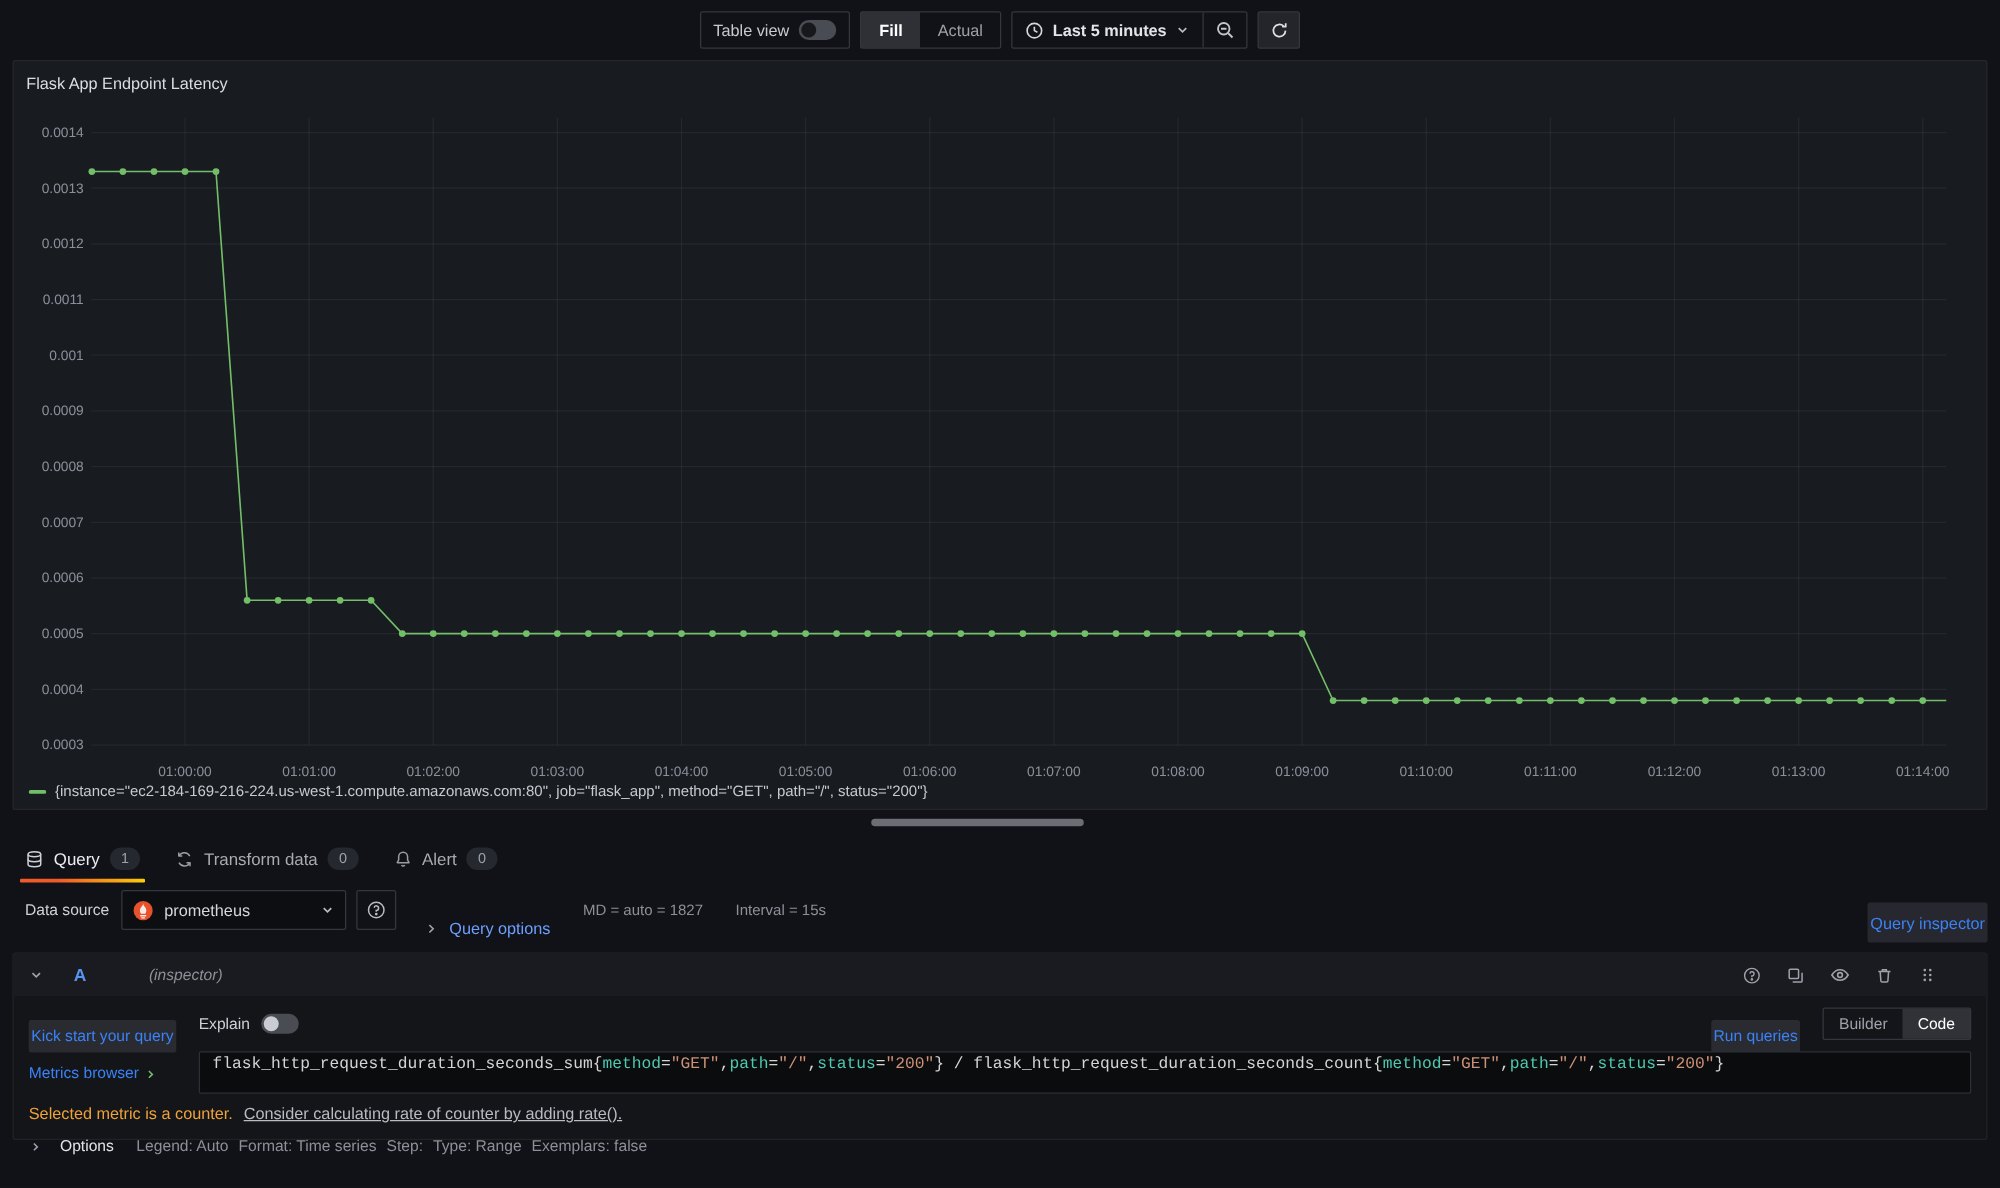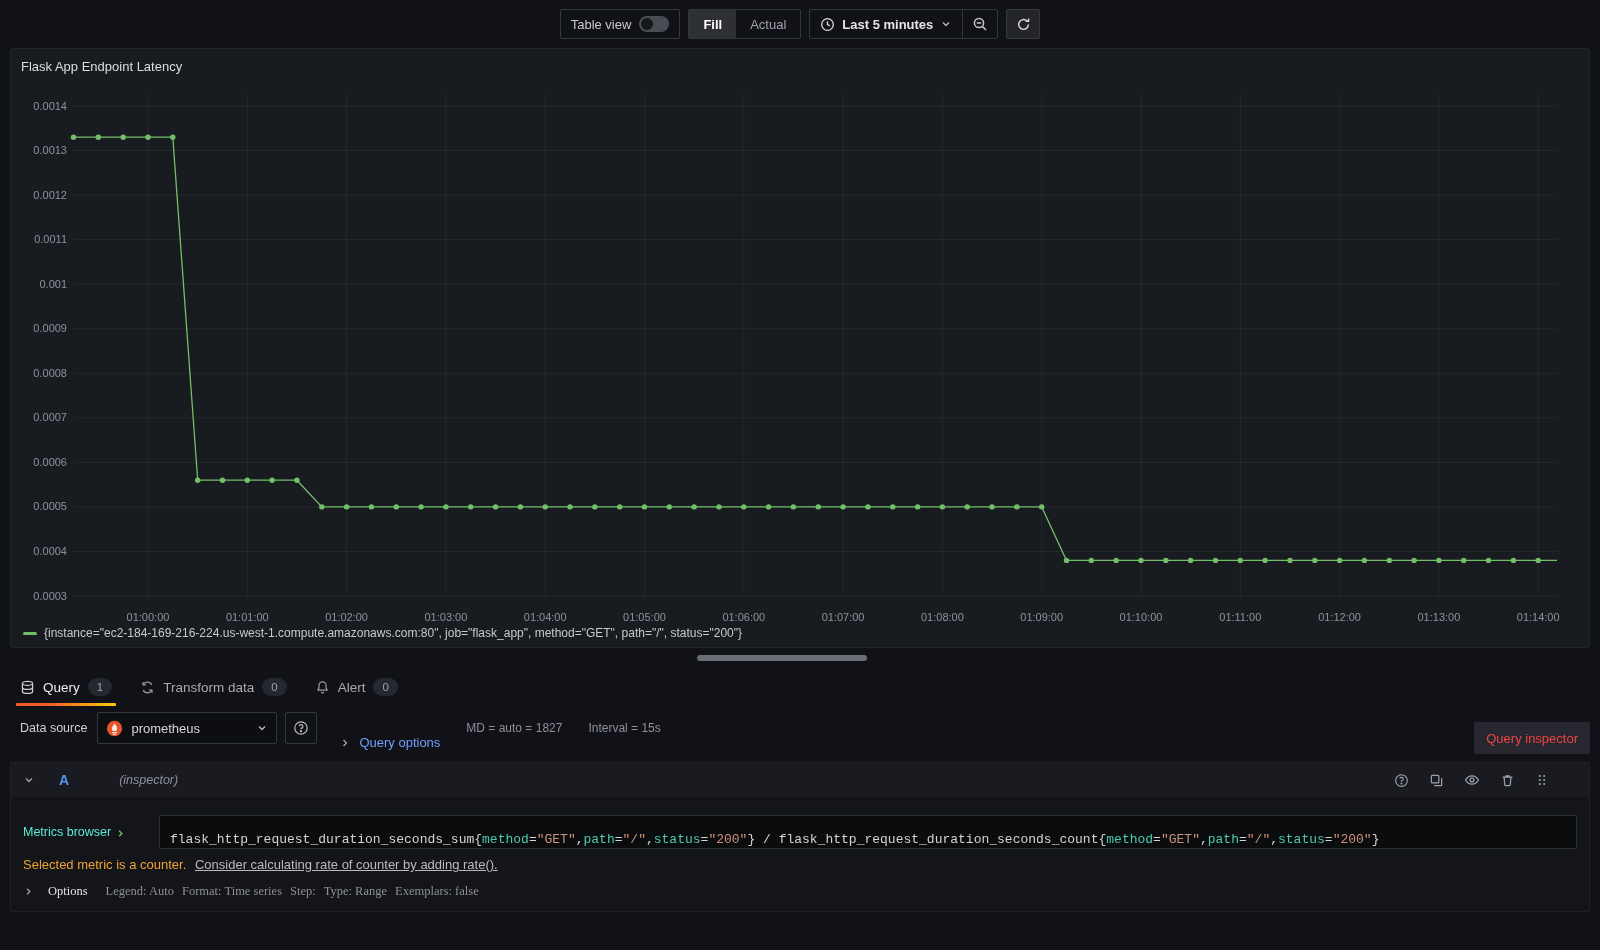--- a/index.html
+++ b/index.html
@@ -62,52 +62,52 @@
   .ds-label { font-size:12.5px; color:#cfd0d7; margin-right:2px; padding-left:10px; }
   .ds-select { width:180px; height:32px; background:#0d0e12; border:1px solid #34373e; border-radius:2px;
     display:flex; align-items:center; gap:8px; padding:0 8px; cursor:pointer; }
   .ds-select .name { flex:1; font-size:13px; color:#d5d6dc; }
   .sq-btn { width:32px; height:32px; border:1px solid #34373e; border-radius:2px;
     display:flex; align-items:center; justify-content:center; color:#b9bac2; cursor:pointer; }
   .qo-toggle { display:flex; align-items:center; gap:8px; margin-left:14px; cursor:pointer;margin-top:29px; }
   .qo-toggle .qo-label { font-size:13px; font-weight:500; }
   .qo-stats { display:flex; gap:26px; margin-left:18px; font-size:12px; color:#8e8f99; }
   .spacer { flex:1; }
-  .btn-sec { background:rgba(204,204,220,0.12); color:#ef4444; font-size:13px; border-radius:2px;
-    display:flex; align-items:center; padding:0 12px; cursor:pointer;margin-top:20px; }
+  .btn-sec { background:rgba(204,204,220,0.12); color:#3b82f6; font-size:13px; border-radius:2px;
+    display:flex; align-items:center; padding:0 2px; cursor:pointer;margin-top:20px; }
   .qi-btn { height:32px; font-weight:500; margin-right:0; }
 
   
   .qcard { position:absolute; left:10px; top:762px; width:1580px; height:150px;
     background:#131519; border:1px solid #202227; border-radius:2px; }
   .qhead { height:34px; background:#191b21; display:flex; align-items:center; gap:10px; padding:0 12px; }
   .qhead .chev { color:#9fa1aa; display:flex; cursor:pointer; }
   .qref { font-size:14px; font-weight:bold; margin-left:14px; }
   .qhint { font-size:12.5px; font-style:italic; color:#8e8f99; margin-left:40px; }
   .qicons { margin-left:auto; display:flex; align-items:center; gap:20px; color:#9fa1aa; padding-right:28px; }
   .qicons > div { cursor:pointer; display:flex; }
   .qbody { padding:9px 12px 0 12px; }
   .qrow1 { display:flex; align-items:center; gap:18px; height:26px; }
   .btn-small { height:26px; font-size:12.5px; }
   .explain { display:flex; align-items:center; gap:9px; }
   .explain .ex-label { font-size:12.5px; color:#cfd0d7; }
   .radio-group { display:flex; height:26px; border:1px solid #34373e; border-radius:2px; overflow:hidden; }
   .radio-group > div { display:flex; align-items:center; padding:0 12px; font-size:12.5px; color:#9fa1aa; cursor:pointer; }
   .radio-group > div.active { background:rgba(204,204,220,0.16); color:#fff; font-weight:500; }
   .qrow2 { display:flex; align-items:center; margin-top:9px; gap:0; }
-  .mb-label { width:136px; font-size:12.5px; font-weight:500; color:#5eead4; display:flex; align-items:flex-end; gap:4px; cursor:pointer; }
+  .mb-label { width:136px; font-size:12.5px; font-weight:500; color:#3b82f6; display:flex; align-items:flex-end; gap:4px; cursor:pointer; }
   .code-box { flex:1; height:20px; background:#0b0c0e; border:1px solid #2c2f36; border-radius:2px;
-    display:flex; align-items:flex-start; padding:16px 10px; overflow:hidden; white-space:nowrap; cursor:text; }
+    display:flex; align-items:flex-end; padding:16px 10px; overflow:hidden; white-space:nowrap; cursor:text; }
   .code { font-family:"Liberation Mono","DejaVu Sans Mono",monospace; font-size:13px; color:#d4d4d4; }
   .tok-metric { color:#d4d4d4; } .tok-plain { color:#d4d4d4; }
   .tok-label { color:#4ec9b0; } .tok-string { color:#ce9178; }
   .warn-row { margin-top:8px; font-size:13px; }
   .warn-strong { color:#f0a23a; font-weight:500; }
   .warn-link { color:#b9bac2; text-decoration:underline; margin-left:5px; cursor:pointer; }
-  .opt-row { margin-top:12px; display:flex; align-items:center; gap:14px; font-size:12.5px; color:#8e8f99;font-family:Liberation Serif, serif; }
+  .opt-row { margin-top:12px; display:flex; align-items:center; gap:14px; font-size:12.5px; color:#8e8f99; }
   .opt-row .chev { color:#9fa1aa; display:flex; cursor:pointer; }
   .opt-label { color:#e2e3e8; font-weight:500; margin-right:4px; }
   .opt-item { margin-right:8px; }
 </style>
 </head>
 <body>
 
 <div class="app">
 
   <header class="toolbar">
@@ -416,20 +416,33 @@
                 <circle cx="10.5" cy="8" r="1.2"></circle>
               <circle cx="5.5" cy="12.5" r="1.2"></circle>
                 <circle cx="10.5" cy="12.5" r="1.2"></circle>
             </svg>
           </span>
         </div>
       </div>
     </div>
 
     <div class="qbody">
+      <div class="qrow1">
+        <div class="btn-sec btn-small">Kick start your query</div>
+        <div class="explain">
+          <span class="ex-label">Explain</span>
+          <span class="switch light"></span>
+        </div>
+        <div class="spacer"></div>
+        <div class="btn-sec btn-small" style="font-weight:500;">Run queries</div>
+        <div class="radio-group">
+          <div>Builder</div>
+          <div class="active">Code</div>
+        </div>
+      </div>
 
       <div class="qrow2">
         <div class="mb-label">
           <span>Metrics browser</span>
           <span>
             <svg class="ic" width="11" height="11" viewBox="0 0 16 16" fill="none" stroke="#73bf69" stroke-width="1.8">
               <path d="M6 4l4 4-4 4"></path>
             </svg>
           </span>
         </div>

